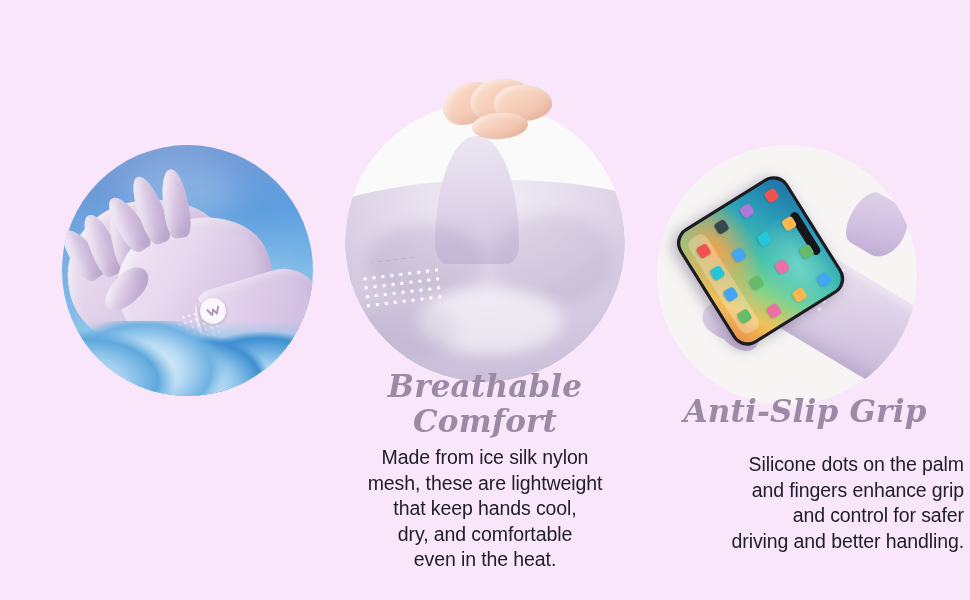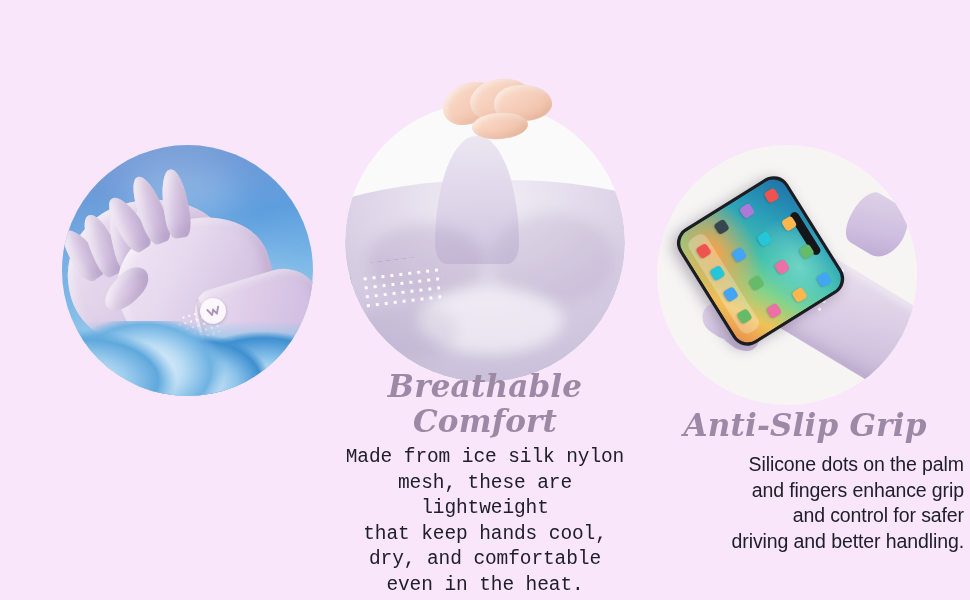--- a/index.html
+++ b/index.html
@@ -471,37 +471,37 @@
     font-weight: 700;
     font-style: italic;
     font-size: 31px;
     line-height: 1.13;
     letter-spacing: .2px;
     white-space: pre-line;
   }
 
   #headline-1 { top: 390px; }
   #headline-2 { top: 337px; }
-  #headline-3 { top: 376px; }
+  #headline-3 { top: 362px; }
 
   .body-copy {
     position: absolute;
     width: 100%;
     text-align: center;
     color: #20202a;
     font-family: "Liberation Sans", sans-serif;
     font-size: 19.5px;
     line-height: 1.31;
     letter-spacing: -.1px;
     white-space: pre-line;
     padding: 0 6px;
   }
 
   #body-1 { top: 432px; }
-  #body-2 { top: 413px; font-family: Liberation Mono, monospace; }
+  #body-2 { top: 413px; }
   #body-3 { top: 420px; text-align: right; }
 </style>
 </head>
 <body>
 
 <div class="board">
 
   <section class="panel" id="panel-1">
 
     <div class="media" id="media-1">

